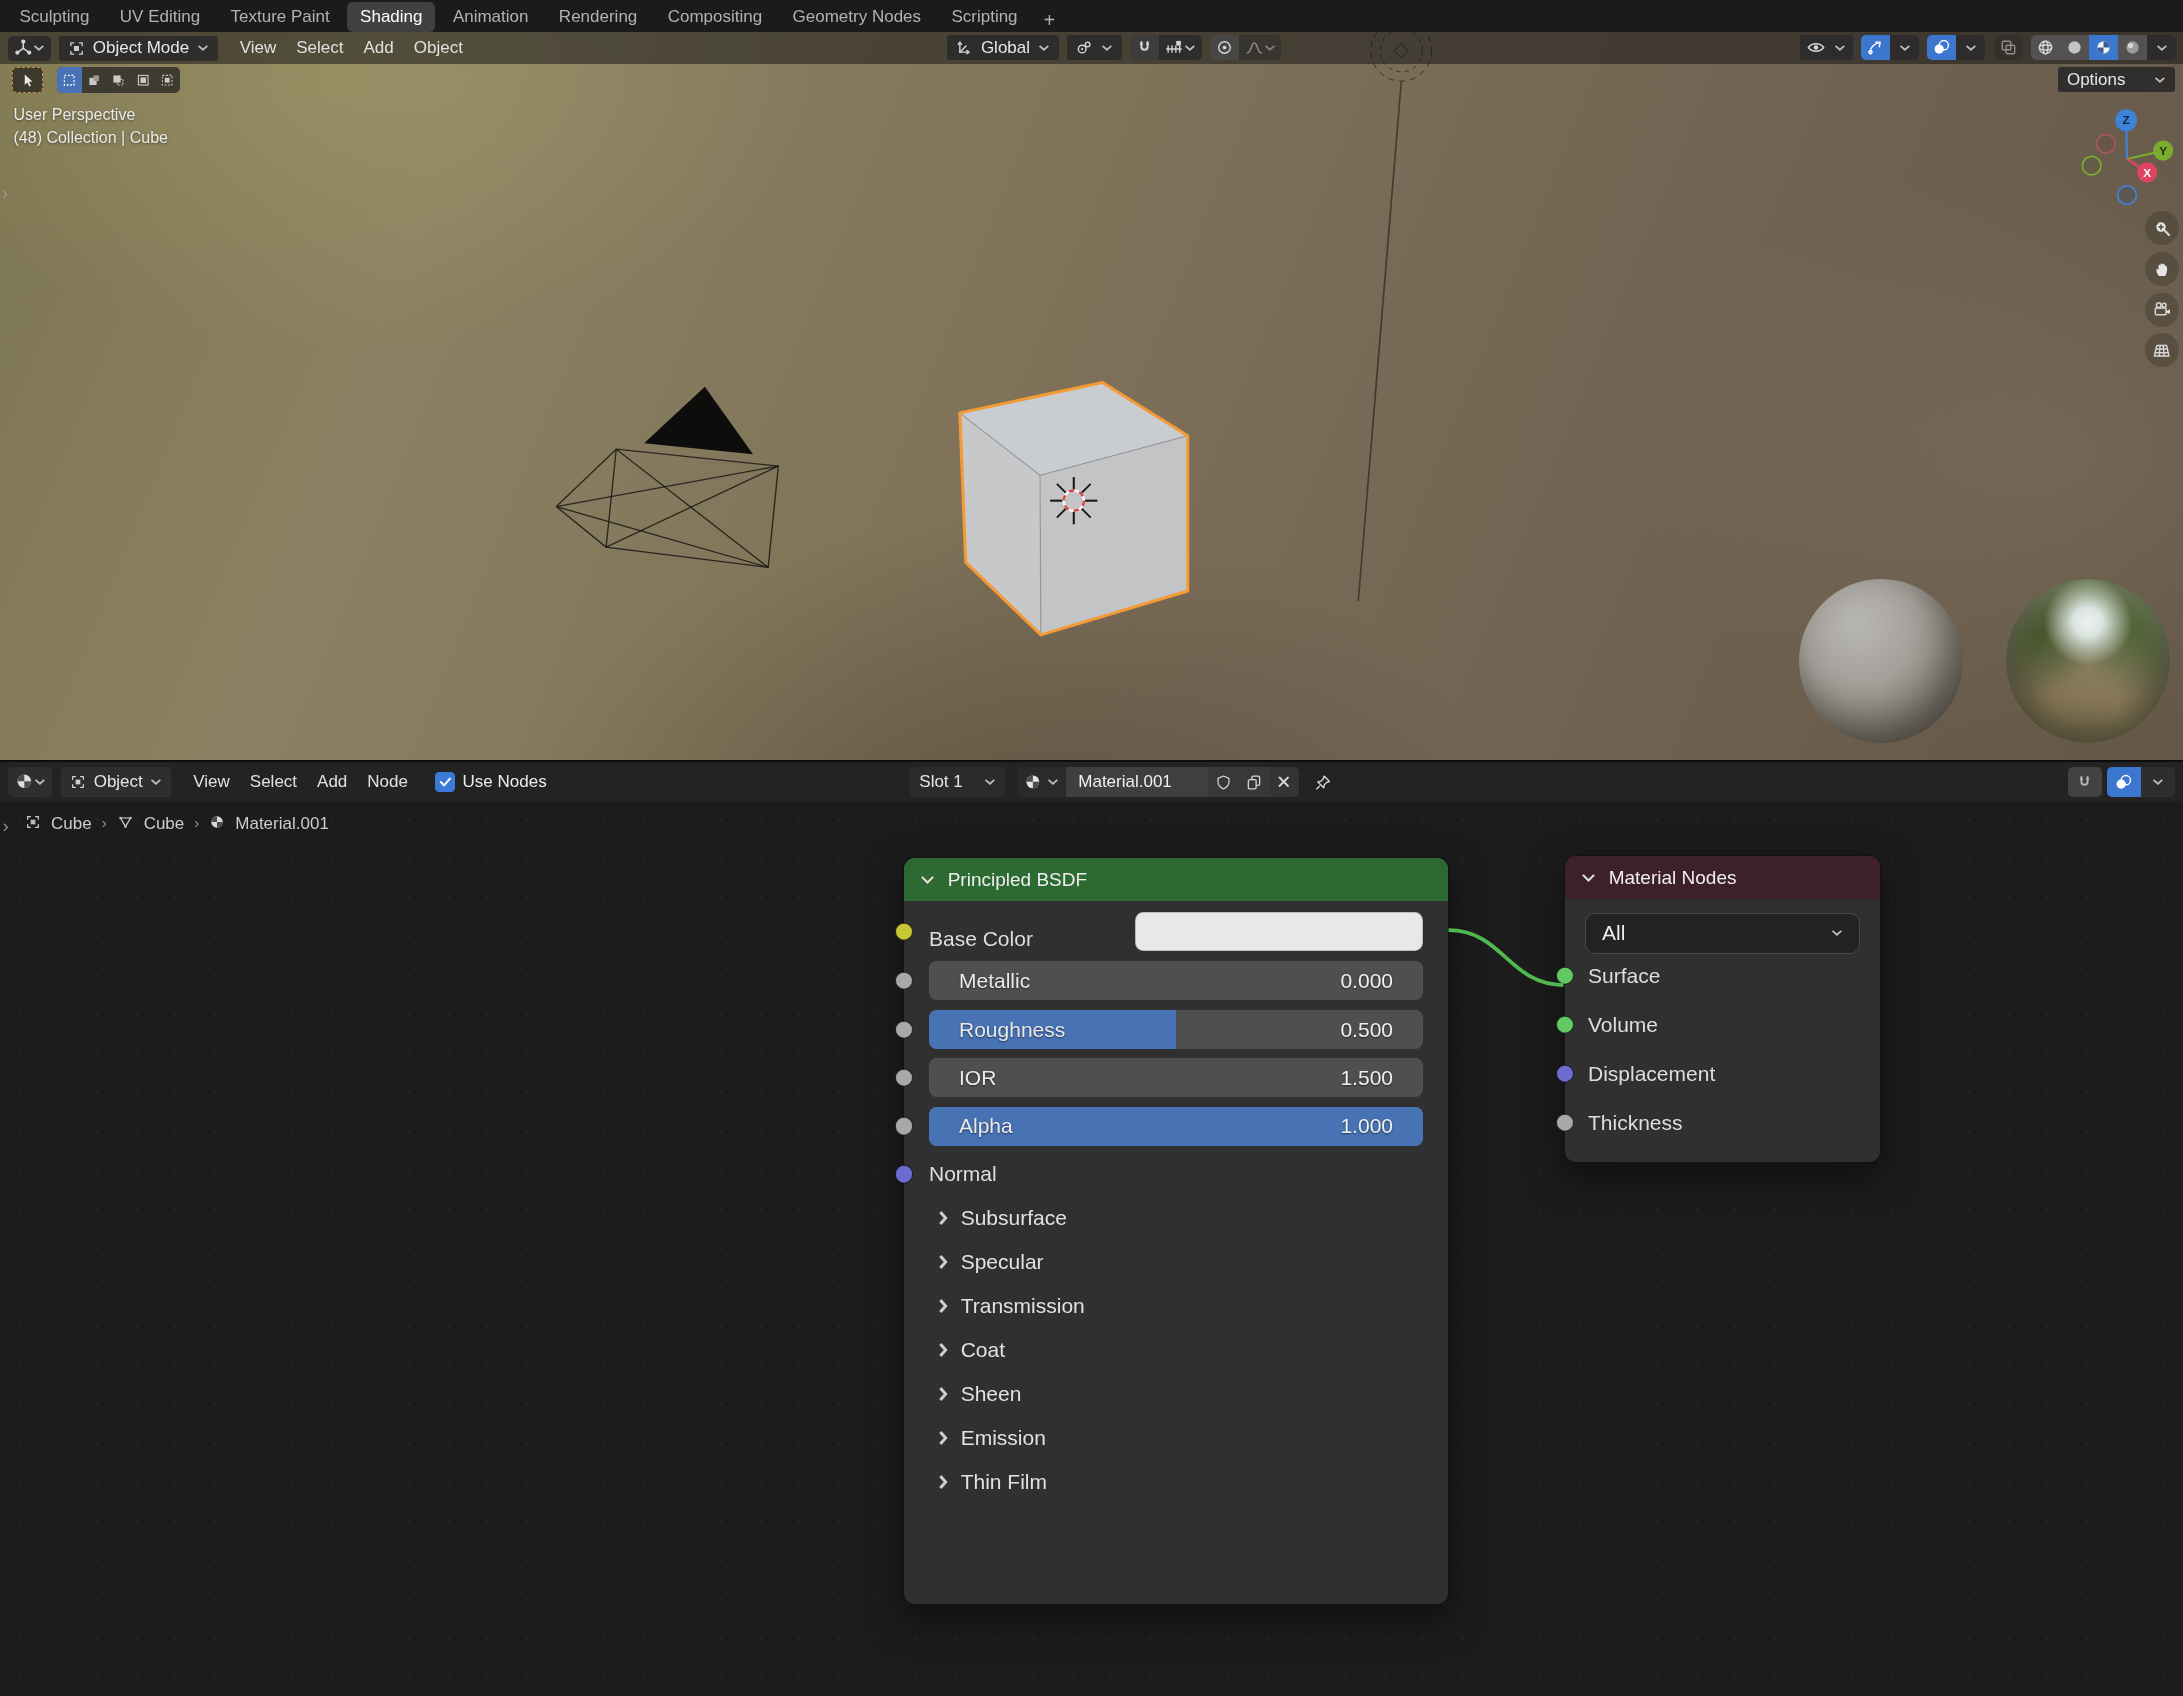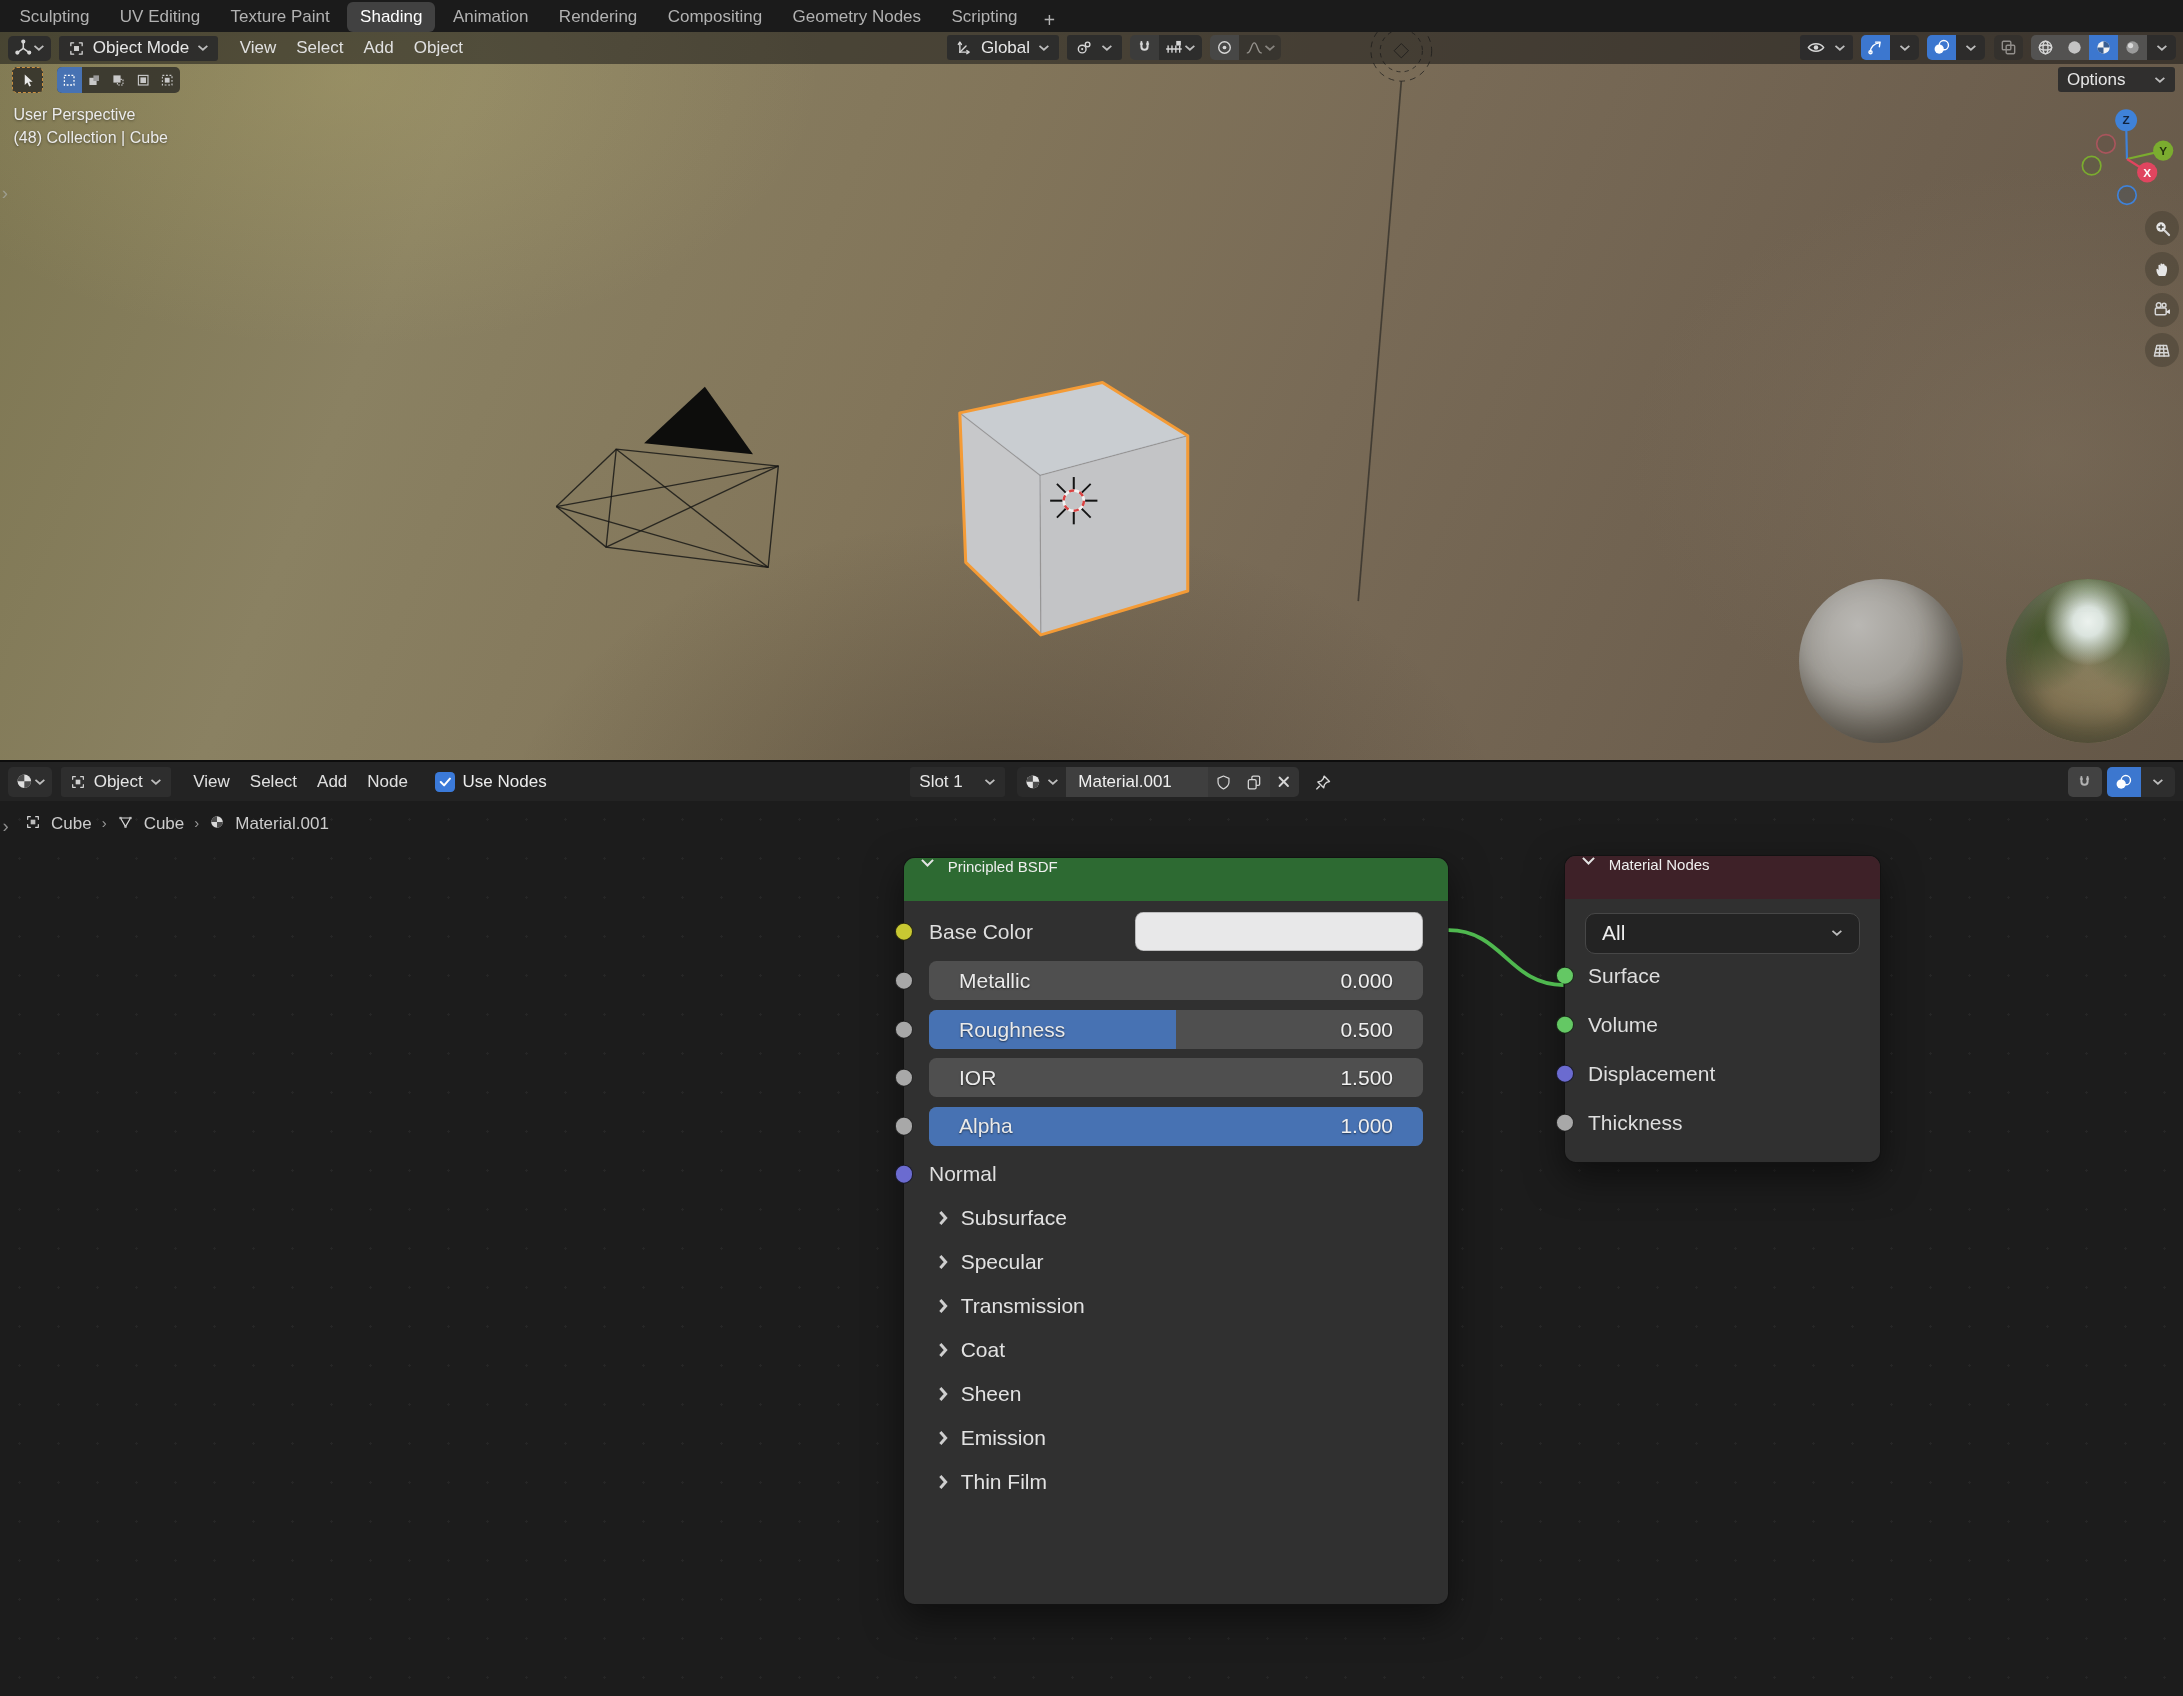--- a/index.html
+++ b/index.html
@@ -78,28 +78,28 @@
   
   .canvas { position:absolute; left:0; top:800px; width:2183px; height:896px; background:#1c1c1c;
     background-image: radial-gradient(circle, rgba(255,255,255,0.045) 1.2px, rgba(0,0,0,0) 1.3px);
     background-size:39px 39px; }
   .breadcrumb { position:absolute; left:25px; top:13.5px; display:flex; align-items:flex-start; gap:10px; font-size:17px; color:#cccccc; }
   .bc-sep { color:#9a9a9a; font-size:15px; }
   .canvas-toggle { position:absolute; left:2.5px; top:15px; color:#8f8f8f; font-size:18.6px; }
   .wire { position:absolute; left:0; top:0; z-index:2; pointer-events:none; }
 
   .node { position:absolute; background:#303030; border:0.8px solid rgba(13,13,13,0.85); border-radius:11.8px; box-shadow:0 13.5px 37px rgba(0,0,0,0.5); z-index:1; }
-  .node-head { height:43px; display:flex; gap:12.7px; padding:0 16px; border-radius:11px 11px 0 0; color:#efefef; font-size:15px; }
+  .node-head { height:43px; display:flex; align-items:center; gap:12.7px; padding:0 16px; border-radius:11px 11px 0 0; color:#efefef; font-size:19px; }
   .node-head .hc { width:15px; height:9.3px; } .node-head .hc polyline { stroke:#e4e4e4; stroke-width:2.2; fill:none; }
   .nrow { position:relative; display:flex; align-items:center; font-size:21px; color:#dedede; }
   .socket { position:absolute; width:18.6px; height:18.6px; border-radius:50%; border:1.7px solid rgba(8,8,8,0.8); top:50%; transform:translateY(-50%); z-index:3; }
   .socket.in { left:-9.3px; } .socket.out { right:-9.3px; }
   .sg{background:#64c864;} .sy{background:#c8c832;} .sp{background:#6b6bd0;} .sgr{background:#a8a8a8;}
   .row-out { margin-top:11.8px; height:37px; justify-content:flex-end; padding-right:25px; color:#e9e9e9; }
-  .row-bc { margin-top:11px; height:39px; padding:0 25px; }
+  .row-bc { margin-top:11px; height:39px; padding:0 25px;align-items:flex-end; }
   .swatch { width:288px; height:39px; margin-left:auto; background:#e8e8e9; border-radius:8.4px; box-shadow:inset 0 0 0 0.8px rgba(0,0,0,0.25); }
   .row-sl { height:39px; padding:0 25px; }
   .slider { position:relative; flex:1; height:39px; background:#4f4f4f; border-radius:7.6px; overflow:hidden; display:flex; align-items:center; }
   .slider .fill { position:absolute; left:0; top:0; bottom:0; background:#4772b3; }
   .slider .lab { position:relative; z-index:1; padding-left:30px; color:#eaeaea; text-shadow:0 0.8px 1.7px rgba(0,0,0,0.55); }
   .slider .val { position:relative; z-index:1; margin-left:auto; padding-right:30px; color:#f0f0f0; text-shadow:0 0.8px 1.7px rgba(0,0,0,0.55); }
   .row-n { margin-top:9.3px; height:39px; padding-left:25px; }
   .row-p { height:39px; padding-left:34px; gap:12.7px; margin-top:5px; color:#e2e2e2; }
   .row-p svg { width:10px; height:16px; } .row-p polyline { stroke:#cfcfcf; stroke-width:2.2; fill:none; }
   .allsel { margin:13.5px 20px 0; height:41px; background:#232323; border:0.8px solid #474747; border-radius:10px; display:flex; align-items:center; justify-content:space-between; padding:0 16px; font-size:21px; color:#ededed; }

